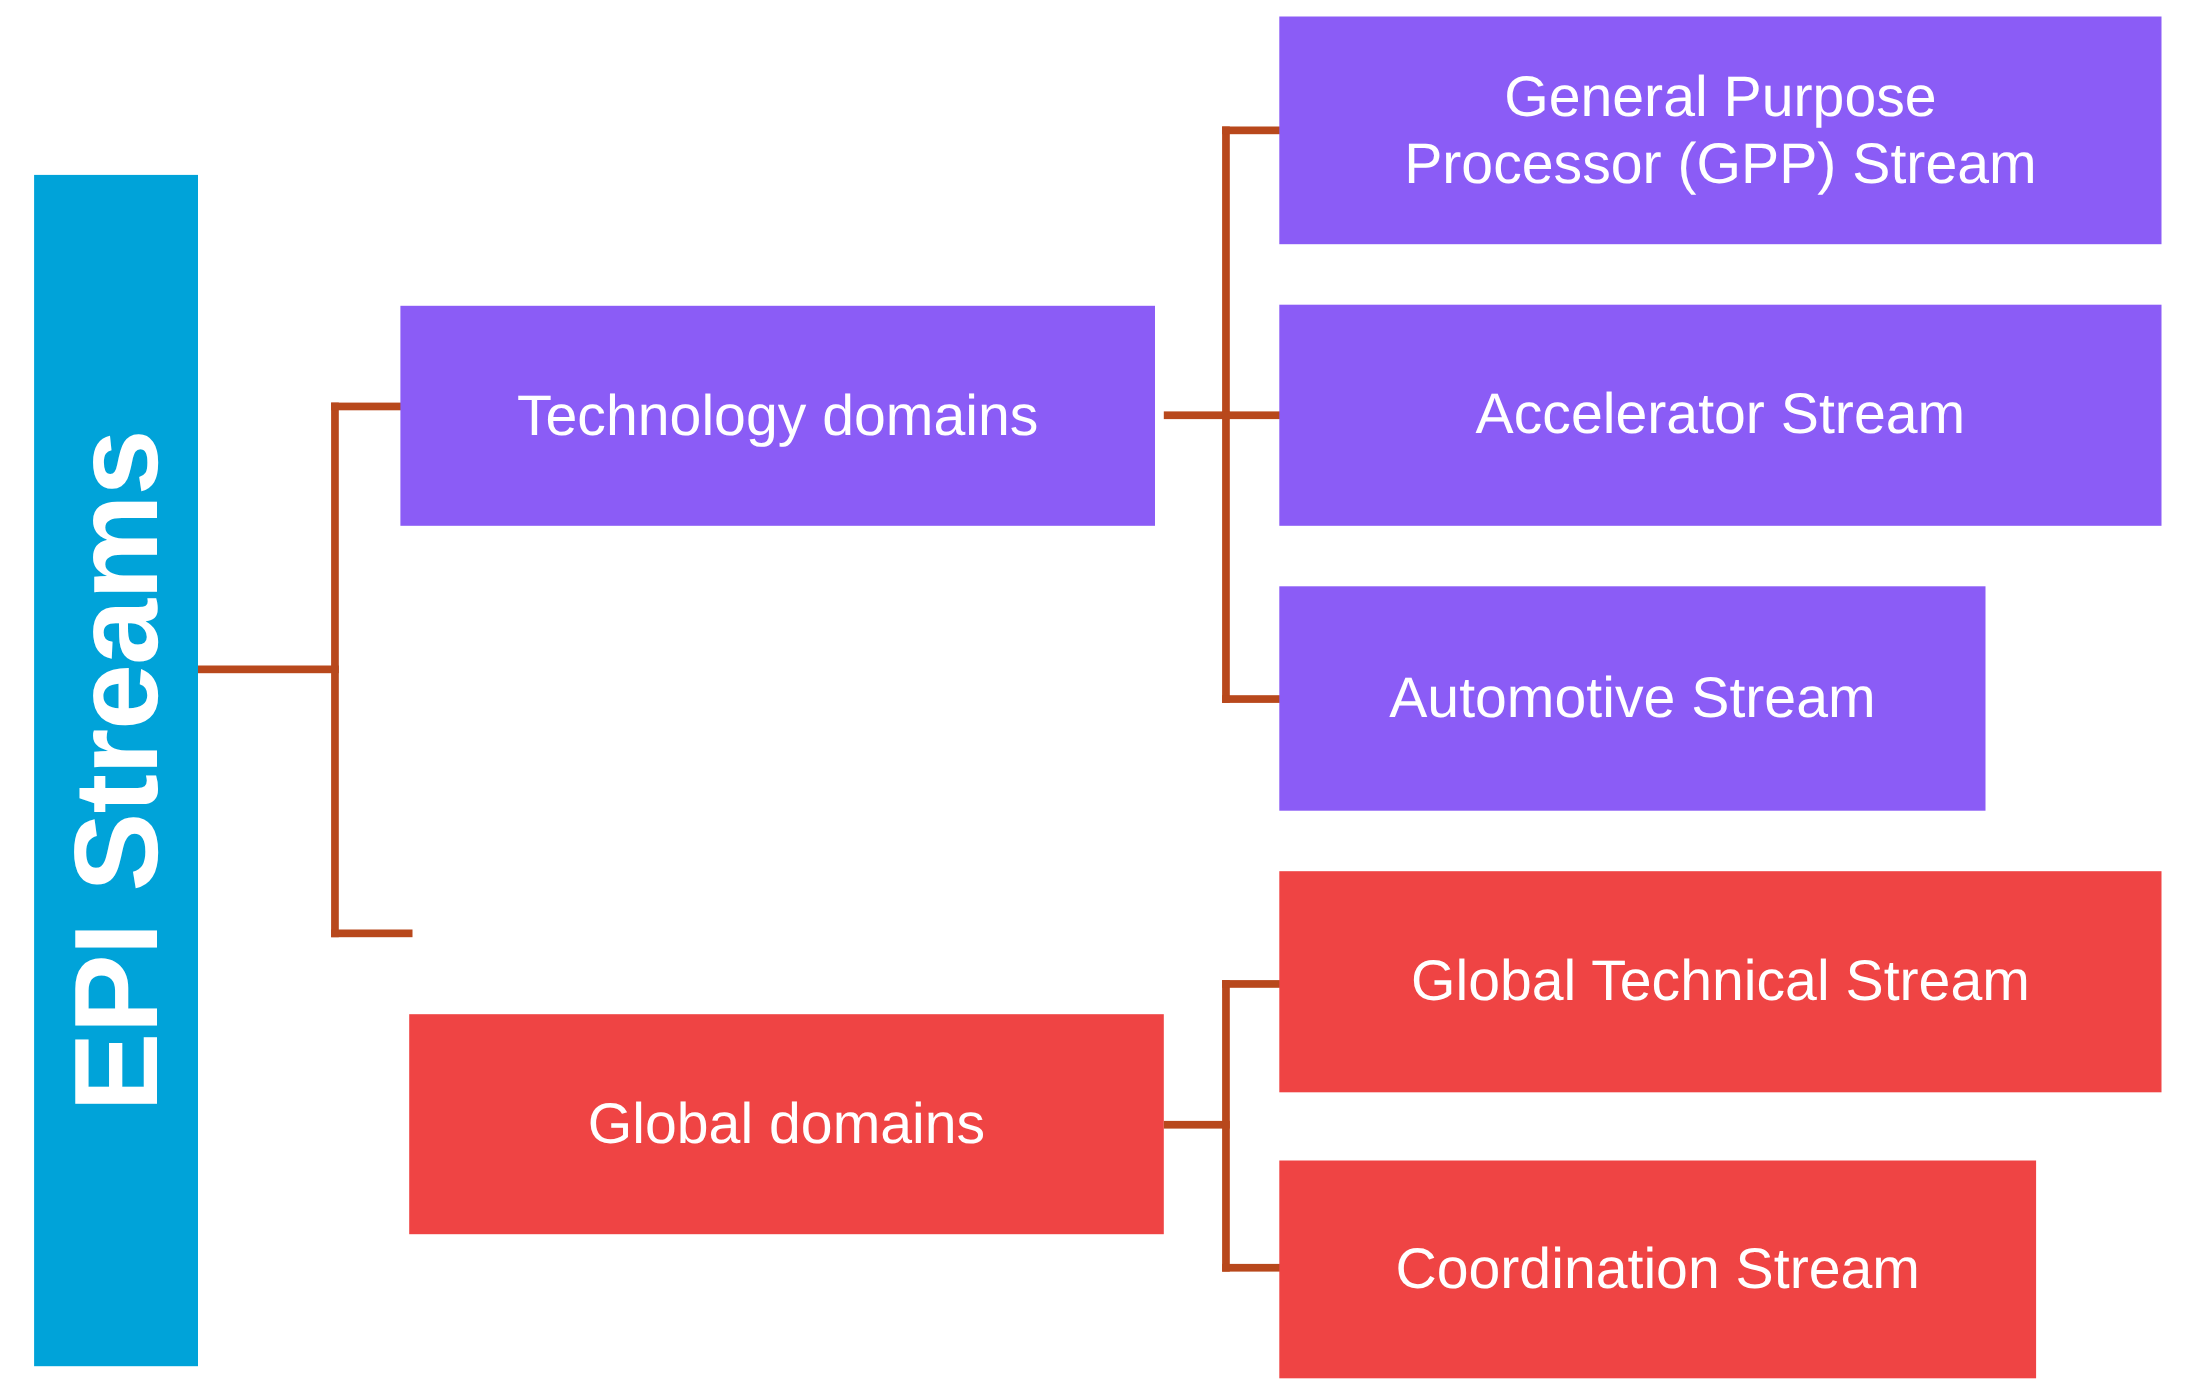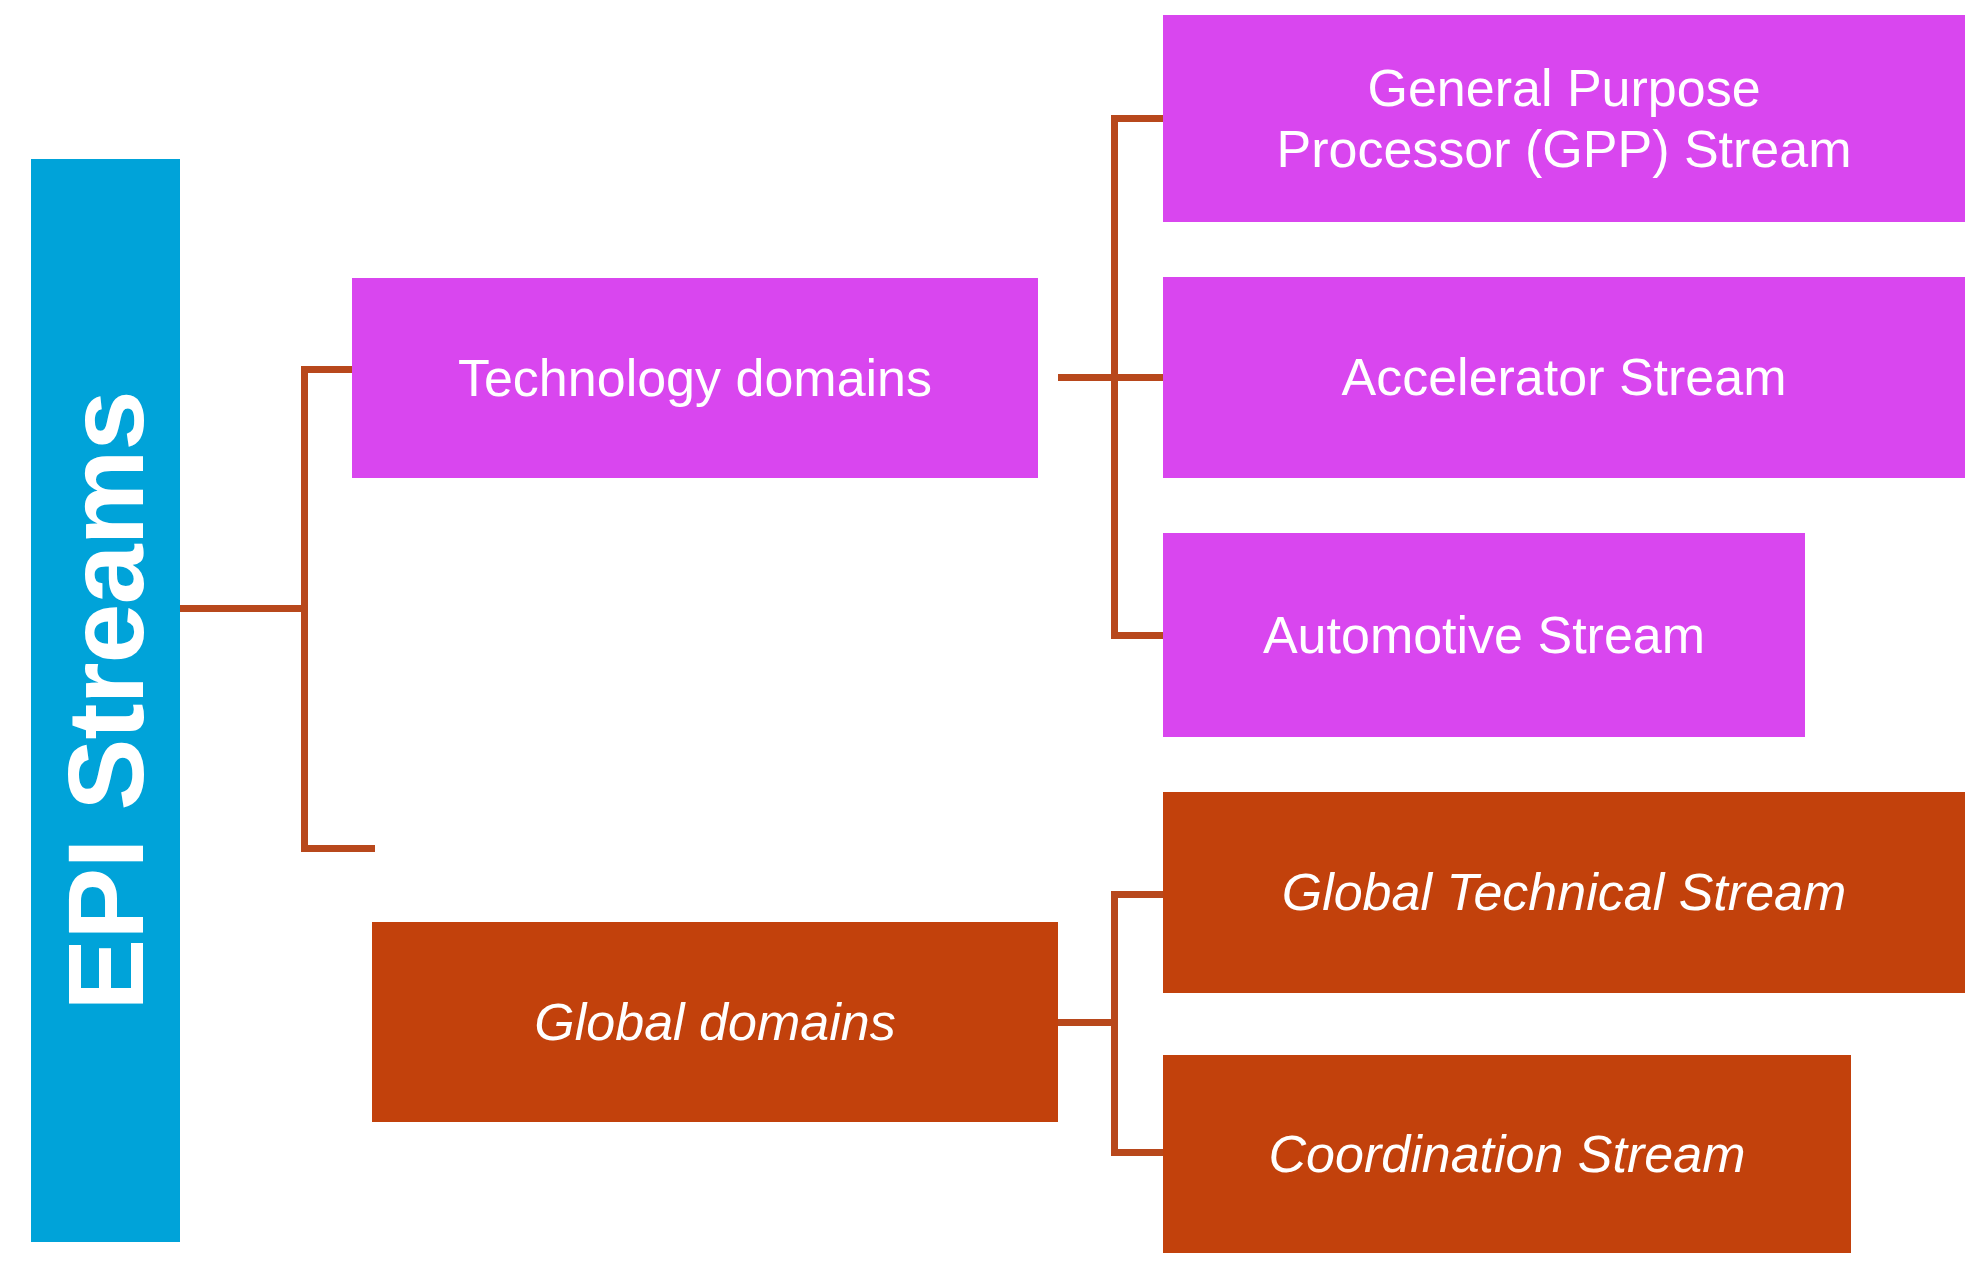--- a/index.html
+++ b/index.html
@@ -48,26 +48,26 @@
     padding: 0 18px;
   }
   .node-label {
     color: #ffffff;
     font-size: 52px;
     font-weight: normal;
     line-height: 1.16;
     text-align: center;
     white-space: pre-line;
   }
-  .node.dark  { background: #d946ef; }
-  .node.mid   { background: #c2410c; font-style: italic; }
+  .node.dark  { background: #8b5cf6; }
+  .node.mid   { background: #ef4444; }
 
   
   #node-technology-domains {
-    left: 352px; top: 278px; width: 686px; height: 200px;
+    left: 364px; top: 278px; width: 686px; height: 200px;
   }
   #node-global-domains {
     left: 372px; top: 922px; width: 686px; height: 200px;
   }
 
   
   #node-gpp-stream {
     left: 1163px; top: 15px; width: 802px; height: 207px;
   }
   #node-accelerator-stream {

